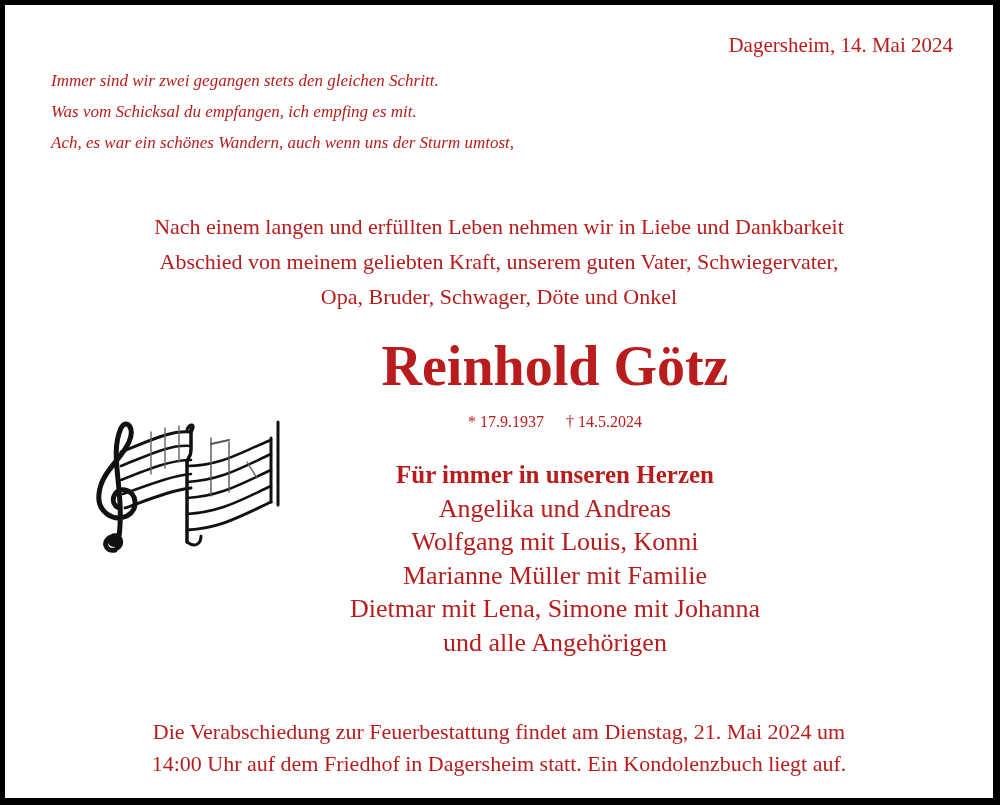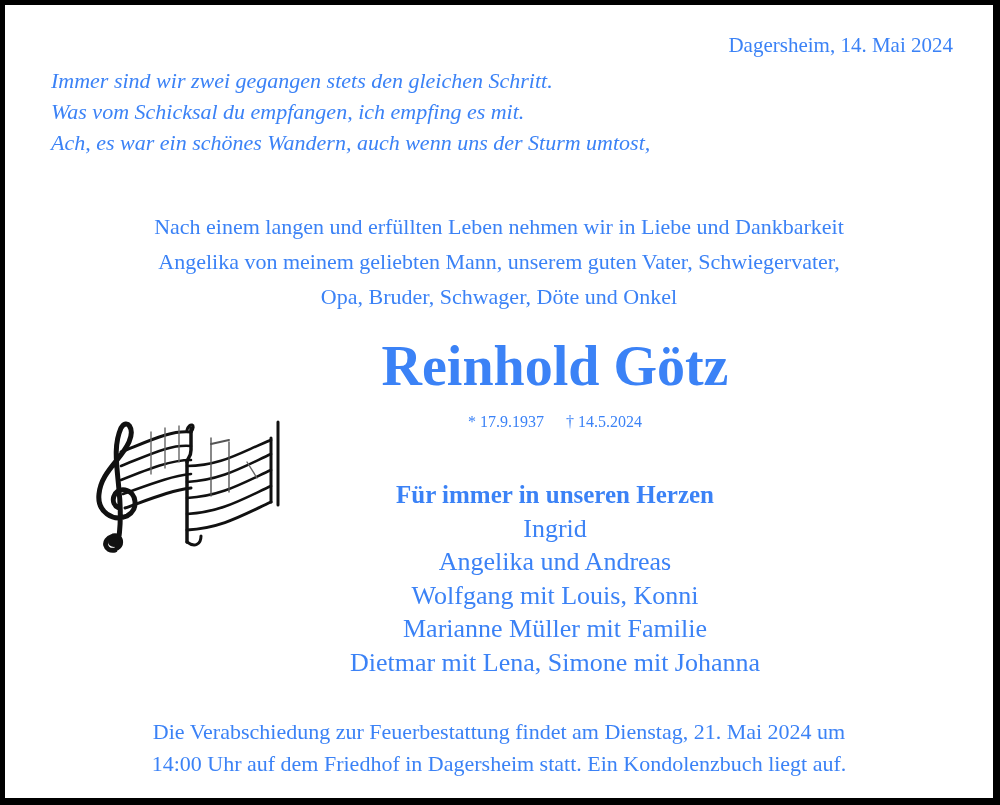--- a/index.html
+++ b/index.html
@@ -5,28 +5,28 @@
     html, body { margin: 0; padding: 0; background: #ffffff; }
     body { width: 1000px; height: 805px; position: relative; overflow: hidden; }
     .frame {
       position: absolute; left: 0; top: 0;
       width: 1000px; height: 805px;
       box-sizing: border-box;
       border-top: 5px solid #000; border-left: 5px solid #000;
       border-right: 7px solid #000; border-bottom: 7px solid #000;
       background: #fff;
     }
-    .serif { font-family: "Liberation Serif", "DejaVu Serif", serif; color: #3b82f6; }
+    .serif { font-family: "Liberation Serif", "DejaVu Serif", serif; color: #b91c1c; }
     .place-date {
       position: absolute; right: 40px; top: 27px;
       font-size: 21px; line-height: 26px; white-space: nowrap;
     }
     .poem {
       position: absolute; left: 46px; top: 60px;
-      font-size: 22px; line-height: 31px; font-style: italic;
+      font-size: 17px; line-height: 31px; font-style: italic;
     }
     .poem div { white-space: nowrap; }
     .intro {
       position: absolute; left: 12px; right: 12px; top: 204px;
       text-align: center; font-size: 22px; line-height: 35px;
     }
     .intro div { white-space: nowrap; }
     .name {
       position: absolute; left: 300px; width: 500px; top: 328px;
       text-align: center; font-size: 56px; line-height: 66px; font-weight: bold;
@@ -35,21 +35,21 @@
     }
     .dates {
       position: absolute; left: 300px; width: 500px; top: 402px;
       text-align: center; font-size: 16px; line-height: 30px; white-space: nowrap;
     }
     .dates .sep { display: inline-block; width: 22px; }
     .mourners {
       position: absolute; left: 250px; width: 600px; top: 453px;
       text-align: center; font-size: 26px; line-height: 33.5px;
     }
-    .mourners .motto { font-weight: bold; font-size: 25px; margin-top: 20px; }
+    .mourners .motto { font-weight: bold; font-size: 25px; }
     .mourners div { white-space: nowrap; }
     .ceremony {
       position: absolute; left: 12px; right: 12px; top: 711px;
       text-align: center; font-size: 22px; line-height: 32px;
     }
     .ceremony div { white-space: nowrap; }
     .music-image {
       position: absolute; left: 86px; top: 405px; width: 200px; height: 150px;
     }
   </style>
@@ -61,21 +61,21 @@
   <div class="place-date serif">Dagersheim, 14. Mai 2024</div>
 
   <div class="poem serif">
     <div>Immer sind wir zwei gegangen stets den gleichen Schritt.</div>
     <div>Was vom Schicksal du empfangen, ich empfing es mit.</div>
     <div>Ach, es war ein schönes Wandern, auch wenn uns der Sturm umtost,</div>
   </div>
 
   <div class="intro serif">
     <div>Nach einem langen und erfüllten Leben nehmen wir in Liebe und Dankbarkeit</div>
-    <div>Angelika von meinem geliebten Mann, unserem guten Vater, Schwiegervater,</div>
+    <div>Abschied von meinem geliebten Kraft, unserem guten Vater, Schwiegervater,</div>
     <div>Opa, Bruder, Schwager, Döte und Onkel</div>
   </div>
 
   <div class="name serif">Reinhold Götz</div>
 
   <div class="dates serif">
     <span>* 17.9.1937</span><span class="sep"></span><span>† 14.5.2024</span>
   </div>
 
   <div class="music-image">
@@ -118,25 +118,25 @@
                  C 22 78, 18 94, 28 98" stroke-width="5"></path>
       </g>
       <g fill="#111">
         <ellipse cx="23" cy="132" rx="6" ry="5"></ellipse>
       </g>
     </svg>
   </div>
 
   <div class="mourners serif">
     <div class="motto">Für immer in unseren Herzen</div>
-    <div>Ingrid</div>
     <div>Angelika und Andreas</div>
     <div>Wolfgang mit Louis, Konni</div>
     <div>Marianne Müller mit Familie</div>
     <div>Dietmar mit Lena, Simone mit Johanna</div>
+    <div>und alle Angehörigen</div>
   </div>
 
   <div class="ceremony serif">
     <div>Die Verabschiedung zur Feuerbestattung findet am Dienstag, 21. Mai 2024 um</div>
     <div>14:00 Uhr auf dem Friedhof in Dagersheim statt. Ein Kondolenzbuch liegt auf.</div>
   </div>
 
 </div>
 
 </body></html>

